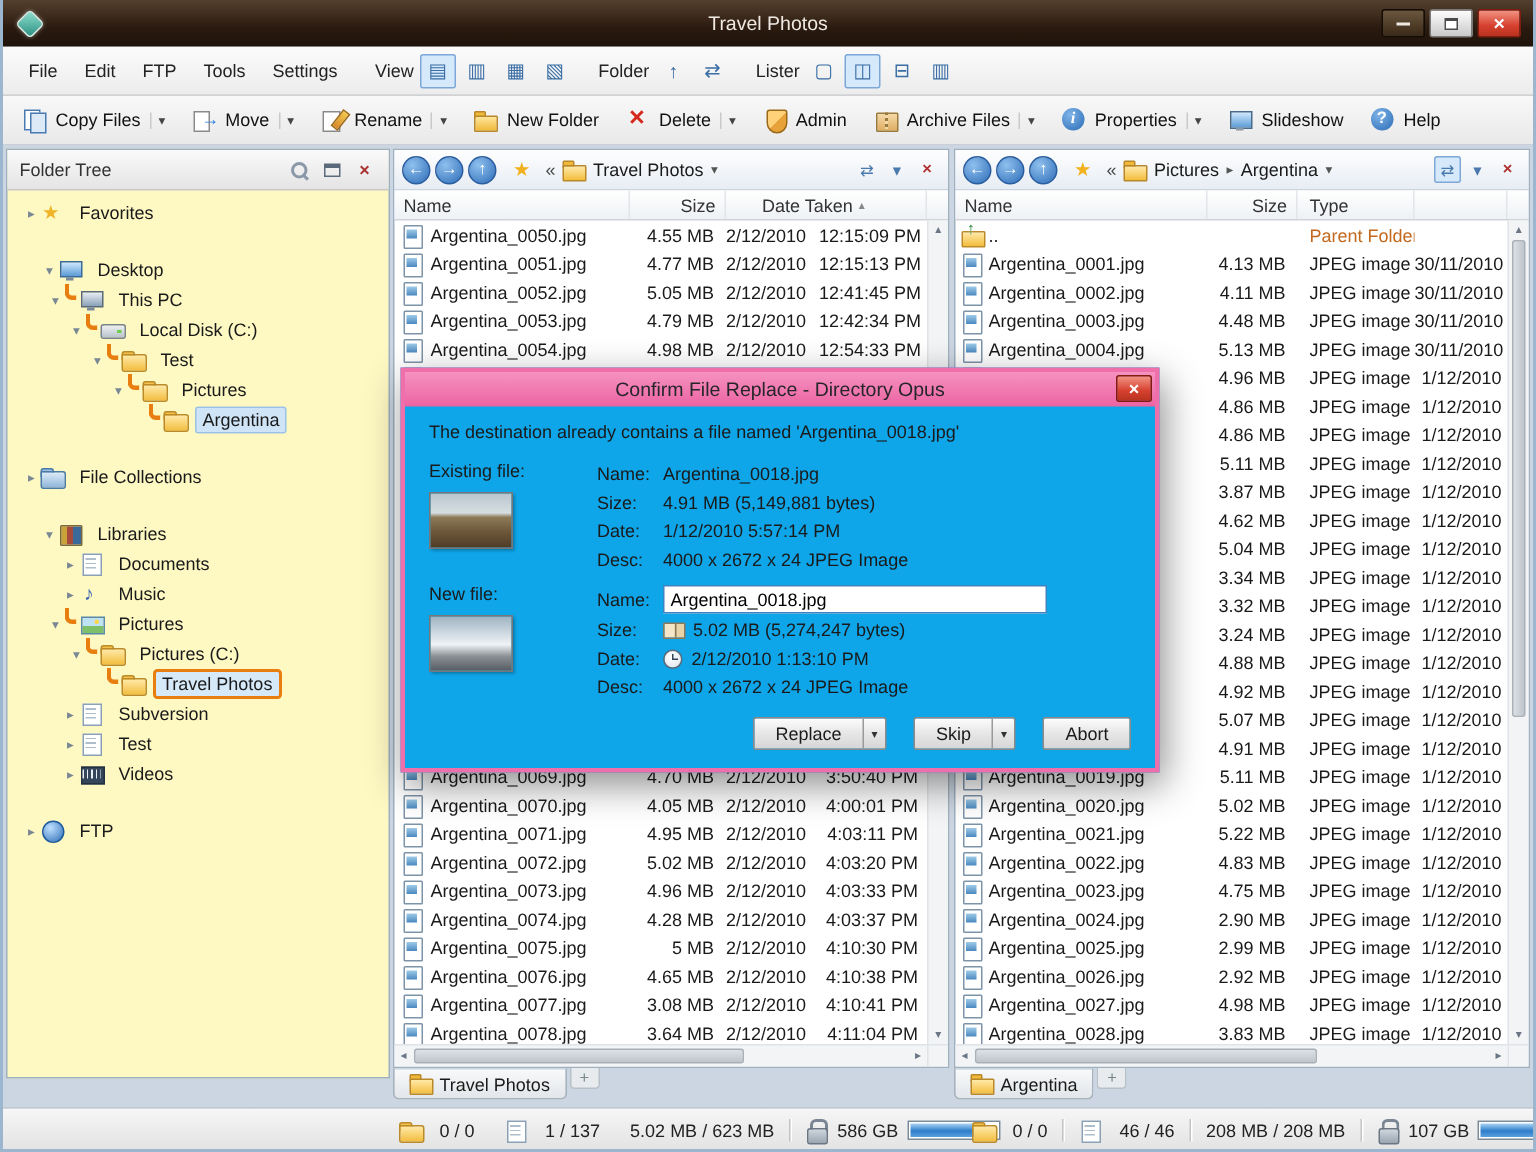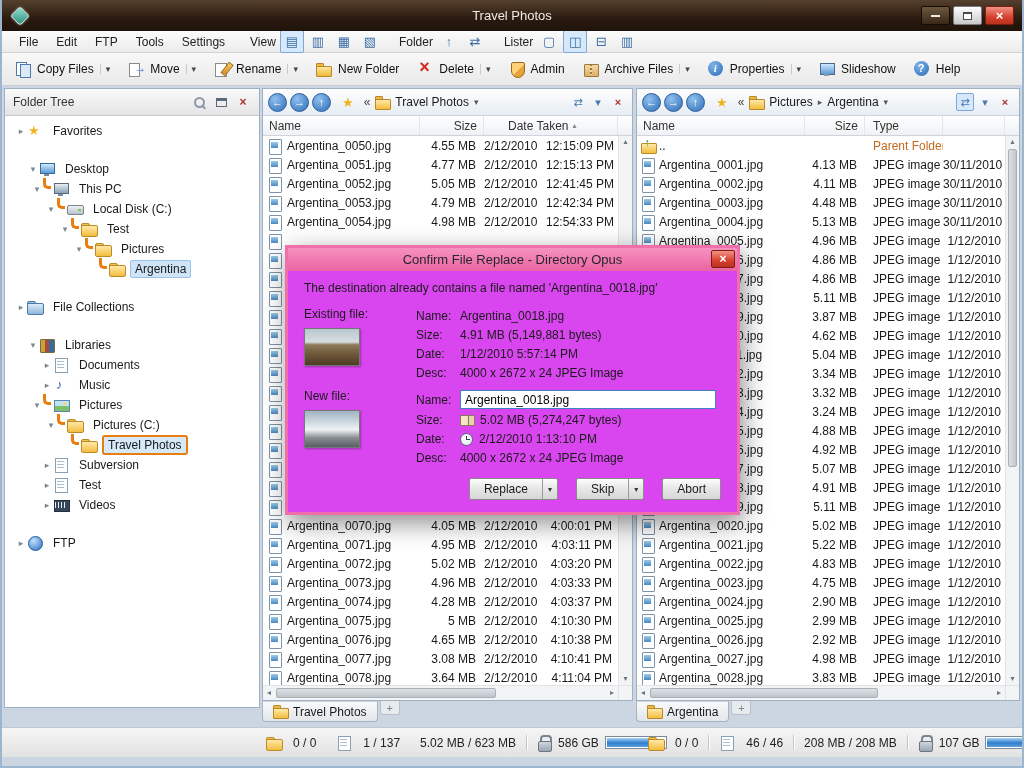--- a/index.html
+++ b/index.html
@@ -14,21 +14,21 @@
 .title-text{position:absolute;left:0;right:0;text-align:center;color:#efe9e2;font-size:13px}
 .win-btns{margin-left:auto;display:flex;gap:3px;position:relative;z-index:1}
 .win-btn{width:29px;height:19px;display:flex;align-items:center;justify-content:center;border-radius:2px}
 .wb-min{background:linear-gradient(#6b573f,#3a2917);border:1px solid #140d06}
 .wb-min .bar{width:9px;height:2px;background:#efe9e2}
 .wb-max{background:linear-gradient(#fdfdfd,#c9c9c9);border:1px solid #7a7a7a}
 .wb-max .box{width:9px;height:8px;border:1px solid #4a4a4a;border-top-width:2px;background:#fff}
 .wb-close{background:linear-gradient(#f29384,#d6402e 60%,#b8331f);border:1px solid #7e1c10;color:#fff;font-weight:bold;font-size:13px}
 
 
-.menubar{height:22px;background:linear-gradient(#fbfbfb,#ececec);border-bottom:1px solid #d2d2d2;display:flex;align-items:center;padding:0 8px;white-space:nowrap}
+.menubar{height:33px;background:linear-gradient(#fbfbfb,#ececec);border-bottom:1px solid #d2d2d2;display:flex;align-items:center;padding:0 8px;white-space:nowrap}
 .menu-items{display:flex}
 .menu-item{padding:5px 9px;color:#222}
 .group-label{margin-left:16px;margin-right:3px;color:#222}
 .mini-btn{width:24px;height:23px;border:1px solid transparent;border-radius:2px;display:flex;align-items:center;justify-content:center;color:#3a6ea5;font-size:13px;margin:0 1px}
 .mini-btn.pressed{background:#d6e9fb;border-color:#7da7d9}
 .searchbox{margin-left:auto;width:288px;height:23px;border:1px solid #b5b5b5;border-radius:12px;background:#fff;display:flex;align-items:center;padding:0 9px;gap:6px}
 .search-input{flex:1;border:none;outline:none;background:transparent;font:12px "Liberation Sans",sans-serif;color:#333}
 .search-input::placeholder{color:#9a9a9a;font-style:italic}
 .mag{width:13px;height:13px;position:relative;flex:none}
 .mag::before{content:"";position:absolute;left:1px;top:1px;width:7px;height:7px;border:2px solid #8a98a8;border-radius:50%}
@@ -55,21 +55,21 @@
 .properties-icon::before,.help-icon::before{position:absolute;left:0;top:0;width:15px;height:15px;border-radius:50%;background:radial-gradient(circle at 35% 30%,#7fb3e8,#2a6cb5);color:#fff;text-align:center;line-height:15px;font-size:11px;font-weight:bold}
 .properties-icon::before{content:"i";font-family:"Liberation Serif",serif;font-style:italic}
 .help-icon::before{content:"?"}
 .slideshow-icon::before{content:"";position:absolute;left:1px;top:2px;width:13px;height:10px;background:linear-gradient(#cfe8ff,#5b9bd5);border:1px solid #4a6a8a}
 .slideshow-icon::after{content:"";position:absolute;left:5px;bottom:1px;width:5px;height:2px;background:#8a9aa8}
 
 
 .workspace{position:relative;height:641px;background:#ccd6e2}
 
 
-.tree-panel{position:absolute;left:2px;top:2px;width:256px;bottom:19px;background:#ffffff;border:1px solid #9fb0c0}
+.tree-panel{position:absolute;left:2px;top:2px;width:256px;bottom:19px;background:#fef9c3;border:1px solid #9fb0c0}
 .tree-header{height:27px;background:linear-gradient(#fafafa,#e4e4e4);border-bottom:1px solid #c8c8c8;display:flex;align-items:center;padding:0 8px;gap:6px}
 .tree-title{flex:1;color:#333}
 .th-ic{width:16px;height:16px;display:flex;align-items:center;justify-content:center;color:#5a7a9a}
 .float-icon{width:11px;height:9px;border:1px solid #5a6a7a;border-top:3px solid #5a6a7a}
 .th-close{color:#a33;font-weight:bold}
 .tree-body{position:absolute;top:27px;left:0;right:0;bottom:0;overflow:hidden;padding-top:5px}
 .tree-item{height:20px;display:flex;align-items:center;padding-left:8px;white-space:nowrap}
 .tree-item.spacer{height:18px}
 .indent{flex:none}
 .expander{width:12px;flex:none;color:#7a8894;font-size:9px;text-align:center}
@@ -173,21 +173,21 @@
 .st-right{flex:1}
 .st-sep{width:1px;height:15px;background:#c4c4c4;box-shadow:1px 0 0 #fff;margin:0 4px}
 .st-free{margin-left:auto;display:flex;align-items:center;gap:6px}
 .st-lock{width:15px;height:16px;position:relative;display:inline-block}
 .st-lock::before{content:"";position:absolute;left:3px;top:0;width:8px;height:7px;border:2px solid #7a8694;border-bottom:none;border-radius:4px 4px 0 0}
 .st-lock::after{content:"";position:absolute;left:1px;top:6px;width:12px;height:9px;background:linear-gradient(#cfd6dd,#9aa6b2);border:1px solid #6a7684;border-radius:2px}
 .gauge{width:62px;height:13px;border:1px solid #7a8a99;background:#fff;padding:1px;display:inline-block}
 .gauge-fill{display:block;height:100%;background:linear-gradient(#a8d4f5,#2e7cc9 55%,#5aa0dd)}
 
 
-.dialog{position:absolute;left:283px;top:245px;width:455px;z-index:60;background:#d946ef;border:3px solid var(--accent-pink);box-shadow:3px 8px 24px rgba(0,0,0,.45)}
+.dialog{position:absolute;left:265px;top:245px;width:506px;z-index:60;background:#0ea5e9;border:3px solid var(--accent-pink);box-shadow:3px 8px 24px rgba(0,0,0,.45)}
 .dlg-title{height:23px;background:linear-gradient(#f592c0,#ec63a2);position:relative;display:flex;align-items:center;justify-content:center;color:#26262a;font-size:13px}
 .dlg-close{position:absolute;right:2px;top:2px;width:24px;height:18px;background:linear-gradient(#f29384,#d6402e 60%,#b8331f);border:1px solid #7e1c10;border-radius:2px;color:#fff;display:flex;align-items:center;justify-content:center;font-weight:bold;font-size:12px}
 .dlg-body{padding:8px 16px 12px}
 .dlg-msg{margin:2px 0 12px}
 .fb{display:flex;margin-bottom:6px}
 .fb-left{width:112px;flex:none}
 .fb-cap{margin-bottom:7px}
 .thumb{width:56px;height:38px;border:1px solid #777;box-shadow:1px 1px 2px rgba(0,0,0,.3)}
 .thumb-existing{background:linear-gradient(180deg,#b9c6cf 0%,#d6dee1 36%,#8c7a58 44%,#6e583a 70%,#4e3c26 100%)}
 .thumb-new{background:linear-gradient(180deg,#9fb2c2 0%,#d9e2e8 38%,#f0f3f5 52%,#8a8f94 74%,#565d64 100%)}

